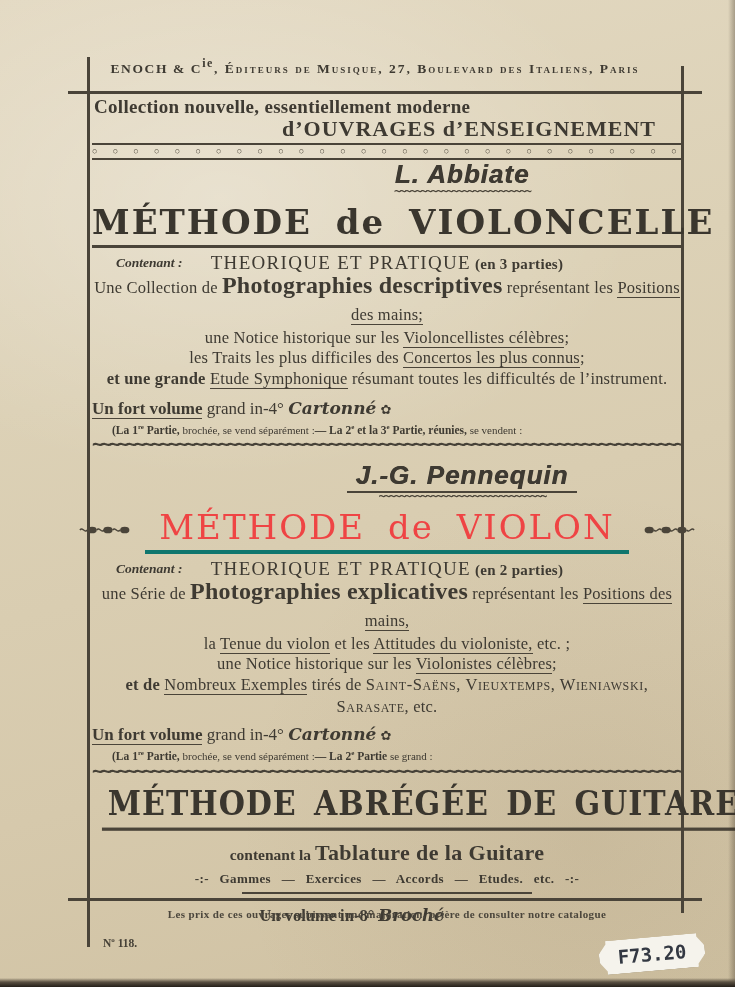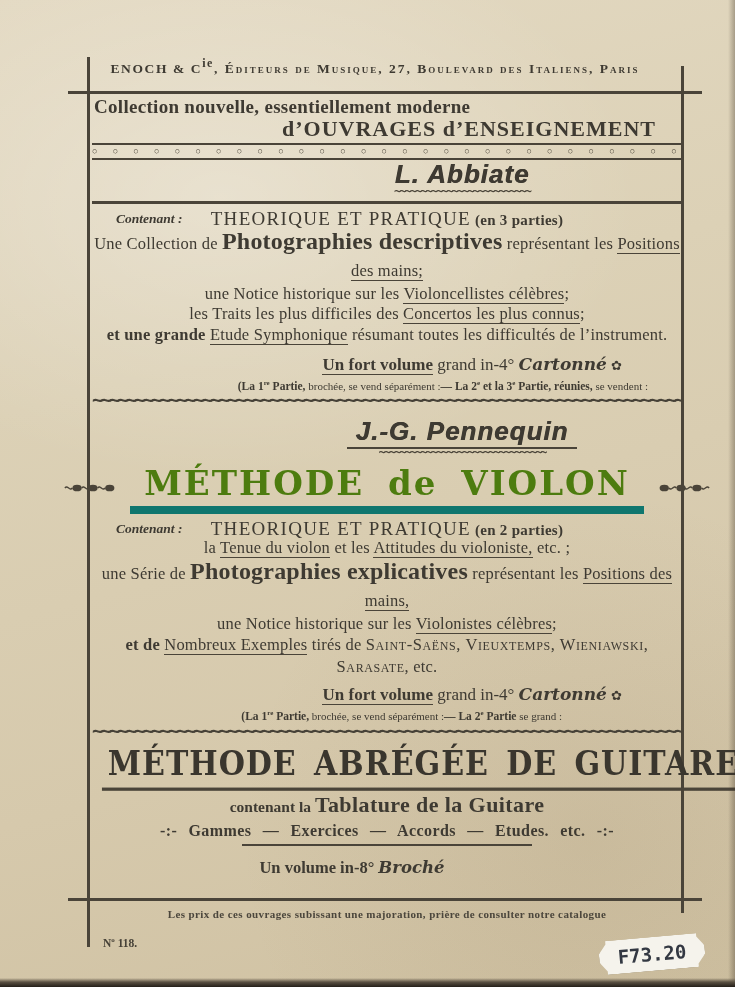--- a/index.html
+++ b/index.html
@@ -48,57 +48,57 @@
   .author-rule{height:1.5px;background:#4a4439;width:205px;margin:2px auto 0;}
   .wavy-s{display:block;height:10px;line-height:7px;overflow:hidden;white-space:nowrap;
     font-family:"DejaVu Sans Mono", monospace;font-weight:700;font-size:12px;letter-spacing:-2px;
     width:200px;margin:0 auto;color:#4a4439;}
 
   .title-big{margin-top:4px;text-align:center;font-family:"DejaVu Serif", serif;font-weight:700;
     font-size:34px;line-height:40px;letter-spacing:2px;word-spacing:10px;white-space:nowrap;color:#3a362e;}
   .rule-full{margin-top:3px;height:2.5px;background:#4a4439;}
 
   .title2-row{margin-top:4px;display:flex;align-items:center;justify-content:center;gap:10px;}
-  .title2-row .tt{font-family:"DejaVu Serif", serif;font-weight:700;font-size:34px;line-height:40px;
-    letter-spacing:2px;word-spacing:10px;border-bottom:8px solid #0f766e;padding:0 14px 3px;white-space:nowrap;color:#4d7c0f;}
+  .title2-row .tt{font-family:"DejaVu Serif", serif;font-weight:400;font-size:34px;line-height:40px;
+    letter-spacing:2px;word-spacing:10px;border-bottom:4px solid #0f766e;padding:0 14px 3px;white-space:nowrap;color:#ef4444;}
 
   .title3{margin-top:4px;text-align:center;}
   .title3 .tt{display:inline-block;font-family:"DejaVu Serif", serif;font-weight:700;font-size:31px;line-height:38px;
     letter-spacing:1px;word-spacing:6px;border-bottom:3px solid #4a4439;padding:0 6px 4px;
     transform:scale(.97,1.08);white-space:nowrap;color:#3a362e;}
 
   .contenant-row{position:relative;margin-top:4px;height:20px;text-align:center;}
   .contenant{position:absolute;left:24px;top:3px;font-style:italic;font-weight:700;font-size:13.5px;}
   .theor{font-size:19px;letter-spacing:1.3px;}
   .parties{font-weight:700;font-size:15px;letter-spacing:.3px;}
 
   .line{text-align:center;font-size:16.5px;letter-spacing:.2px;}
   .lh27{line-height:27px;margin-top:1px;}
   .lh20{line-height:20px;}
   .lh22{line-height:22px;}
   .bb{font-family:"Liberation Serif", serif;font-weight:700;font-size:24px;line-height:1;letter-spacing:.2px;}
   .u{border-bottom:1.5px solid #4a4439;}
   .b{font-weight:700;}
   .sc2{font-variant:small-caps;letter-spacing:.6px;}
 
-  .volume{margin-top:8px;text-align:right;font-size:17px;line-height:20px;padding-right:60px;}
+  .volume{margin-top:8px;text-align:left;font-size:17px;line-height:20px;padding-right:60px;}
   .volume .cart{font-style:italic;font-weight:700;font-family:"DejaVu Serif", serif;}
   .volume .fl{font-family:"DejaVu Sans", sans-serif;font-size:13px;}
 
-  .prices{display:flex;justify-content:flex-end;padding:0 34px 0 20px;
+  .prices{display:flex;justify-content:flex-start;padding:0 34px 0 20px;
     font-size:11.5px;line-height:14px;font-weight:700;white-space:nowrap;}
   .prices .lt{font-weight:400;font-size:11px;}
   .prices sup{font-size:7px;}
 
   .wavy-div{margin-top:2px;height:15px;line-height:11px;overflow:hidden;white-space:nowrap;
     font-family:"DejaVu Sans Mono", monospace;font-weight:700;font-size:19px;letter-spacing:-3px;color:#464137;}
 
-  .sub3{margin-top:4px;text-align:center;font-size:15.5px;line-height:24px;}
+  .sub3{margin-top:12px;text-align:center;font-size:15.5px;line-height:24px;}
   .sub3 .big{font-weight:700;font-size:22px;letter-spacing:.4px;}
-  .items3{margin-top:2px;text-align:center;font-weight:700;font-size:16px;line-height:20px;word-spacing:7px;letter-spacing:.4px;}
+  .items3{margin-top:2px;text-align:center;font-weight:700;font-size:13px;line-height:20px;word-spacing:7px;letter-spacing:.4px;}
   .rule-short{margin:3px auto 0;width:290px;height:2.5px;background:#4a4439;}
   .volume3{margin-top:12px;text-align:center;font-size:16.5px;line-height:20px;padding-right:70px;}
   .volume3 .br{font-style:italic;font-weight:700;font-family:"DejaVu Serif", serif;}
 
   .footer-notice{position:absolute;top:908px;left:92px;width:590px;text-align:center;
     font-weight:700;font-size:11px;letter-spacing:.4px;color:#4b463c;}
   .plate{position:absolute;top:936px;left:103px;font-weight:700;font-size:11.5px;color:#464137;}
   .plate sup{font-size:7px;}
 
   .sticker{position:absolute;top:937px;left:599px;width:106px;height:34px;
@@ -130,20 +130,25 @@
 
   <div class="coll1">Collection nouvelle, essentiellement moderne</div>
   <div class="coll2">d’OUVRAGES d’ENSEIGNEMENT</div>
   <div class="circles">○ ○ ○ ○ ○ ○ ○ ○ ○ ○ ○ ○ ○ ○ ○ ○ ○ ○ ○ ○ ○ ○ ○ ○ ○ ○ ○ ○ ○ ○ ○ ○ ○ ○ ○ ○ ○ ○ ○ ○ ○ ○ ○ ○ ○ ○ </div>
 
   <div class="author-wrap aw1">
     <span class="author">L. Abbiate</span>
     <span class="wavy-s" style="width:185px;">~~~~~~~~~~~~~~~~~~~~~~~~~~</span>
   </div>
 
+  <div class="title-big">
+    <span>MÉTHODE</span>
+    <span style="text-transform:none;">de</span>
+    <span>VIOLONCELLE</span>
+  </div>
   <div class="rule-full"></div>
 
   <div class="contenant-row">
     <span class="contenant">Contenant :</span>
     <span class="theor">THEORIQUE ET PRATIQUE</span>
     <span class="parties">(en 3 parties)</span>
   </div>
 
   <div class="line lh27"><span>Une Collection de </span><span class="bb">Photographies descriptives</span><span> représentant les </span><span class="u">Positions des mains;</span></div>
   <div class="line lh20"><span>une Notice historique sur les </span><span class="u">Violoncellistes célèbres</span><span>;</span></div>
@@ -184,22 +189,22 @@
         <ellipse cx="49" cy="6" rx="5" ry="3.6"></ellipse>
     </svg>
   </div>
 
   <div class="contenant-row">
     <span class="contenant">Contenant :</span>
     <span class="theor">THEORIQUE ET PRATIQUE</span>
     <span class="parties">(en 2 parties)</span>
   </div>
 
+  <div class="line lh27"><span>une Série de </span><span class="bb">Photographies explicatives</span><span> représentant les </span><span class="u">Positions des mains,</span></div>
   <div class="line lh20"><span>la </span><span class="u">Tenue du violon</span><span> et les </span><span class="u">Attitudes du violoniste,</span><span> etc. ;</span></div>
-  <div class="line lh27"><span>une Série de </span><span class="bb">Photographies explicatives</span><span> représentant les </span><span class="u">Positions des mains,</span></div>
   <div class="line lh20"><span>une Notice historique sur les </span><span class="u">Violonistes célèbres</span><span>;</span></div>
   <div class="line lh22"><span class="b">et de </span><span class="u">Nombreux Exemples</span><span> tirés de </span><span class="sc2">Saint-Saëns, Vieuxtemps, Wieniawski, Sarasate</span><span>, etc.</span></div>
 
   <div class="volume" style="margin-top:6px;"><span class="u b">Un fort volume</span><span> grand in-4° </span><span class="cart">Cartonné</span> <span class="fl">✿</span></div>
 
   <div class="prices" style="padding-right:120px;">
     <span><span>(La 1</span><sup>re</sup><span> Partie,</span><span class="lt"> brochée, se vend séparément :</span></span>
     <span><span>— La 2</span><sup>e</sup><span> Partie</span><span class="lt"> se grand :</span></span>
   </div>
 

